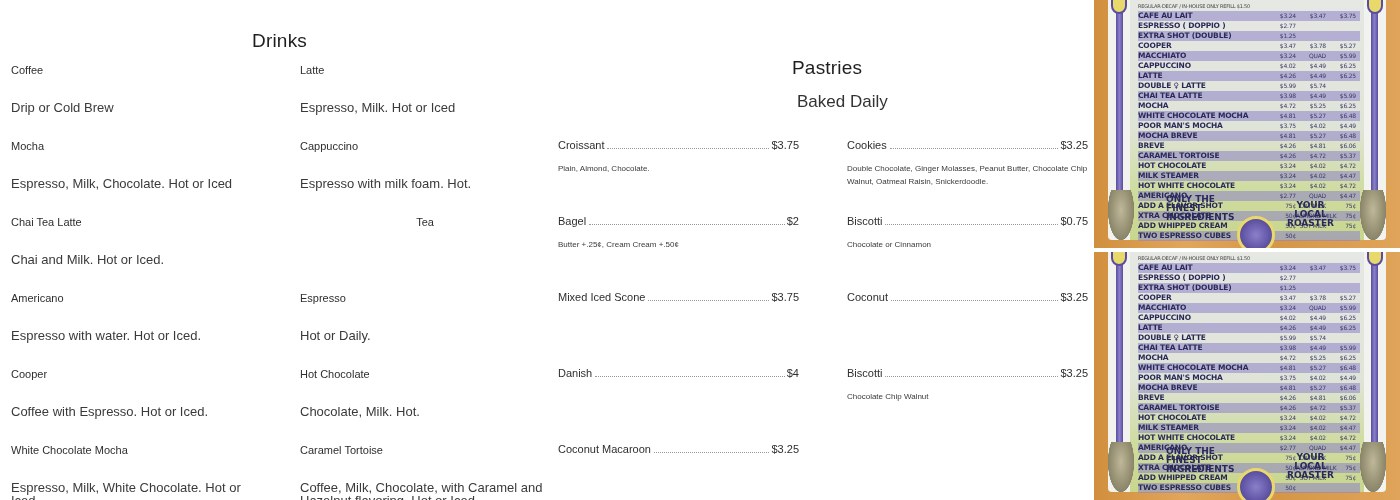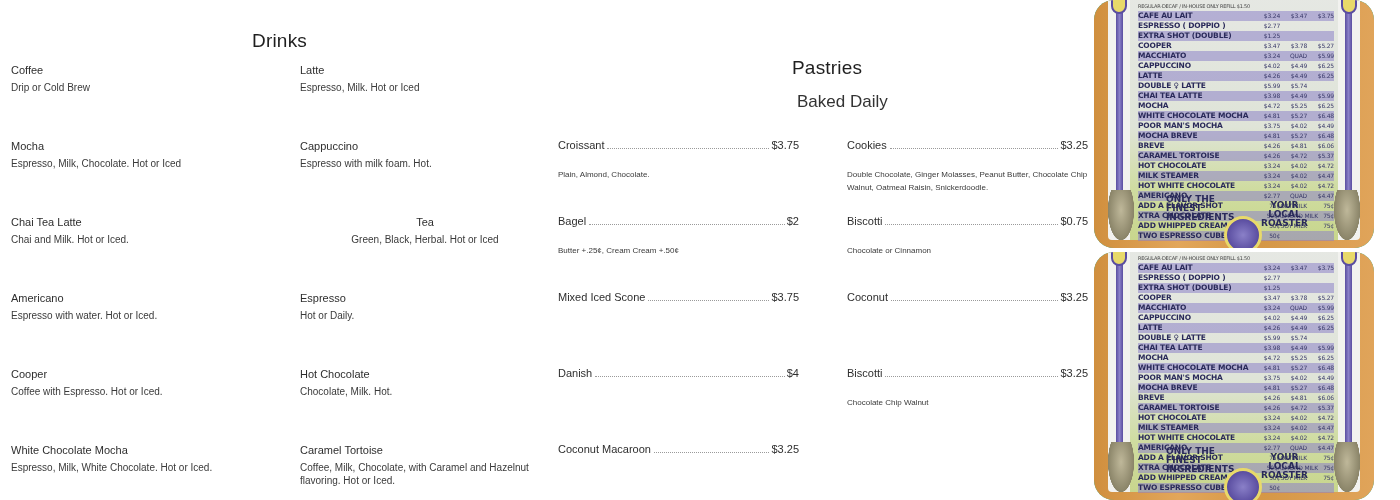--- a/index.html
+++ b/index.html
@@ -5,30 +5,30 @@
   * { box-sizing: border-box; margin: 0; padding: 0; }
   html, body { width: 1400px; height: 500px; overflow: hidden; background: #ffffff; }
   body { position: relative; font-family: "Liberation Sans", "DejaVu Sans", sans-serif; color: #2b2b2b; }
 
   .drinks-title { position: absolute; left: 252px; top: 30px; font-size: 19px; font-weight: 400; color: #1f1f1f; letter-spacing: 0.2px; }
   .pastries-title { position: absolute; left: 792px; top: 57px; font-size: 19px; font-weight: 400; color: #1f1f1f; letter-spacing: 0.2px; }
   .pastries-sub { position: absolute; left: 797px; top: 92px; font-size: 17px; color: #333; }
 
   .drink { position: absolute; width: 250px; }
   .drink .name { font-size: 11px; color: #2e2e2e; line-height: 13px; }
-  .drink .desc { font-size: 10px; color: #3a3a3a; margin-top: 4px; line-height: 13px; }
+  .drink .desc { font-size: 13px; color: #3a3a3a; margin-top: 24px; line-height: 13px; }
 
   .pastry { position: absolute; width: 241px; }
   .pastry .row { display: flex; align-items: baseline; font-size: 11px; color: #2e2e2e; line-height: 13px; }
   .pastry .row .pname { white-space: nowrap; padding-right: 3px; }
   .pastry .row .dots { flex: 1; border-bottom: 1px dotted #9a9a9a; margin-bottom: 3px; min-width: 10px; }
   .pastry .row .price { white-space: nowrap; padding-left: 2px; }
-  .pastry .desc { font-size: 8px; color: #3a3a3a; margin-top: 16px; line-height: 13px; }
-
-  .photo { position: absolute; left: 1094px; width: 280px; overflow: hidden; background: #14b8a6; border-radius: 20px; }
+  .pastry .desc { font-size: 8px; color: #3a3a3a; margin-top: 10px; line-height: 13px; }
+
+  .photo { position: absolute; left: 1094px; width: 306px; overflow: hidden; background: #14b8a6; }
   .photo.p1 { top: 0; height: 248px; }
   .photo.p2 { top: 252px; height: 248px; }
   .wood { position: absolute; inset: 0; background: linear-gradient(90deg, #d08f3e 0%, #e2a65a 30%, #d59746 60%, #e0a45a 100%); }
   .board { position: absolute; left: 14px; right: 14px; top: -12px; bottom: 8px; background: #f2f2ef; border-radius: 4px; }
   .board-inner { position: absolute; left: 22px; right: 22px; top: 0; bottom: 0; background: linear-gradient(180deg, #e6e8e4 0%, #dfe4d8 55%, #cfdca0 80%, #c8d68d 100%); }
   .pillar { position: absolute; top: 0; bottom: 40px; width: 7px; background: linear-gradient(90deg, #5a4da0, #8a80c8, #5a4da0); border-radius: 3px; }
   .pillar.l { left: 8px; } .pillar.r { right: 8px; }
   .cap { position: absolute; top: -4px; width: 16px; height: 30px; background: #e8d96a; border: 2px solid #5a4da0; border-radius: 8px; }
   .cap.l { left: 3px; } .cap.r { right: 3px; }
   .rows { position: absolute; left: 30px; right: 26px; top: 0; }
@@ -64,21 +64,20 @@
       <div class="drink" style="left: 300px; top: 140px;">
         <div class="name">Cappuccino</div>
         <div class="desc">Espresso with milk foam. Hot.</div>
       </div>
       <div class="drink" style="left: 11px; top: 216px;">
         <div class="name">Chai Tea Latte</div>
         <div class="desc">Chai and Milk. Hot or Iced.</div>
       </div>
       <div class="drink" style="left: 300px; top: 216px; text-align: center;">
         <div class="name">Tea</div>
-        <div class="desc">Green, Black, Herbal. Hot or Iced</div>
       </div>
       <div class="drink" style="left: 11px; top: 292px;">
         <div class="name">Americano</div>
         <div class="desc">Espresso with water. Hot or Iced.</div>
       </div>
       <div class="drink" style="left: 300px; top: 292px;">
         <div class="name">Espresso</div>
         <div class="desc">Hot or Daily.</div>
       </div>
       <div class="drink" style="left: 11px; top: 368px;">

